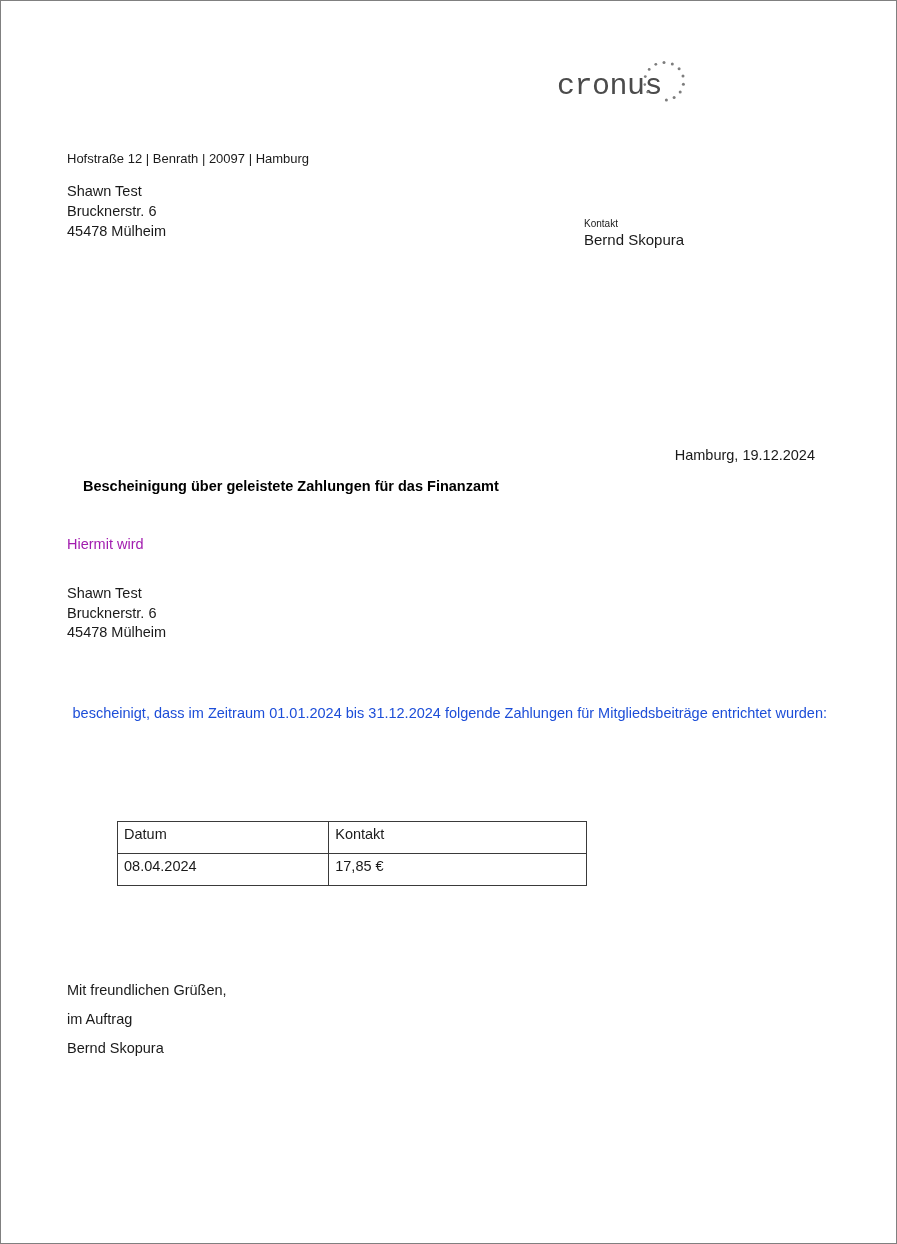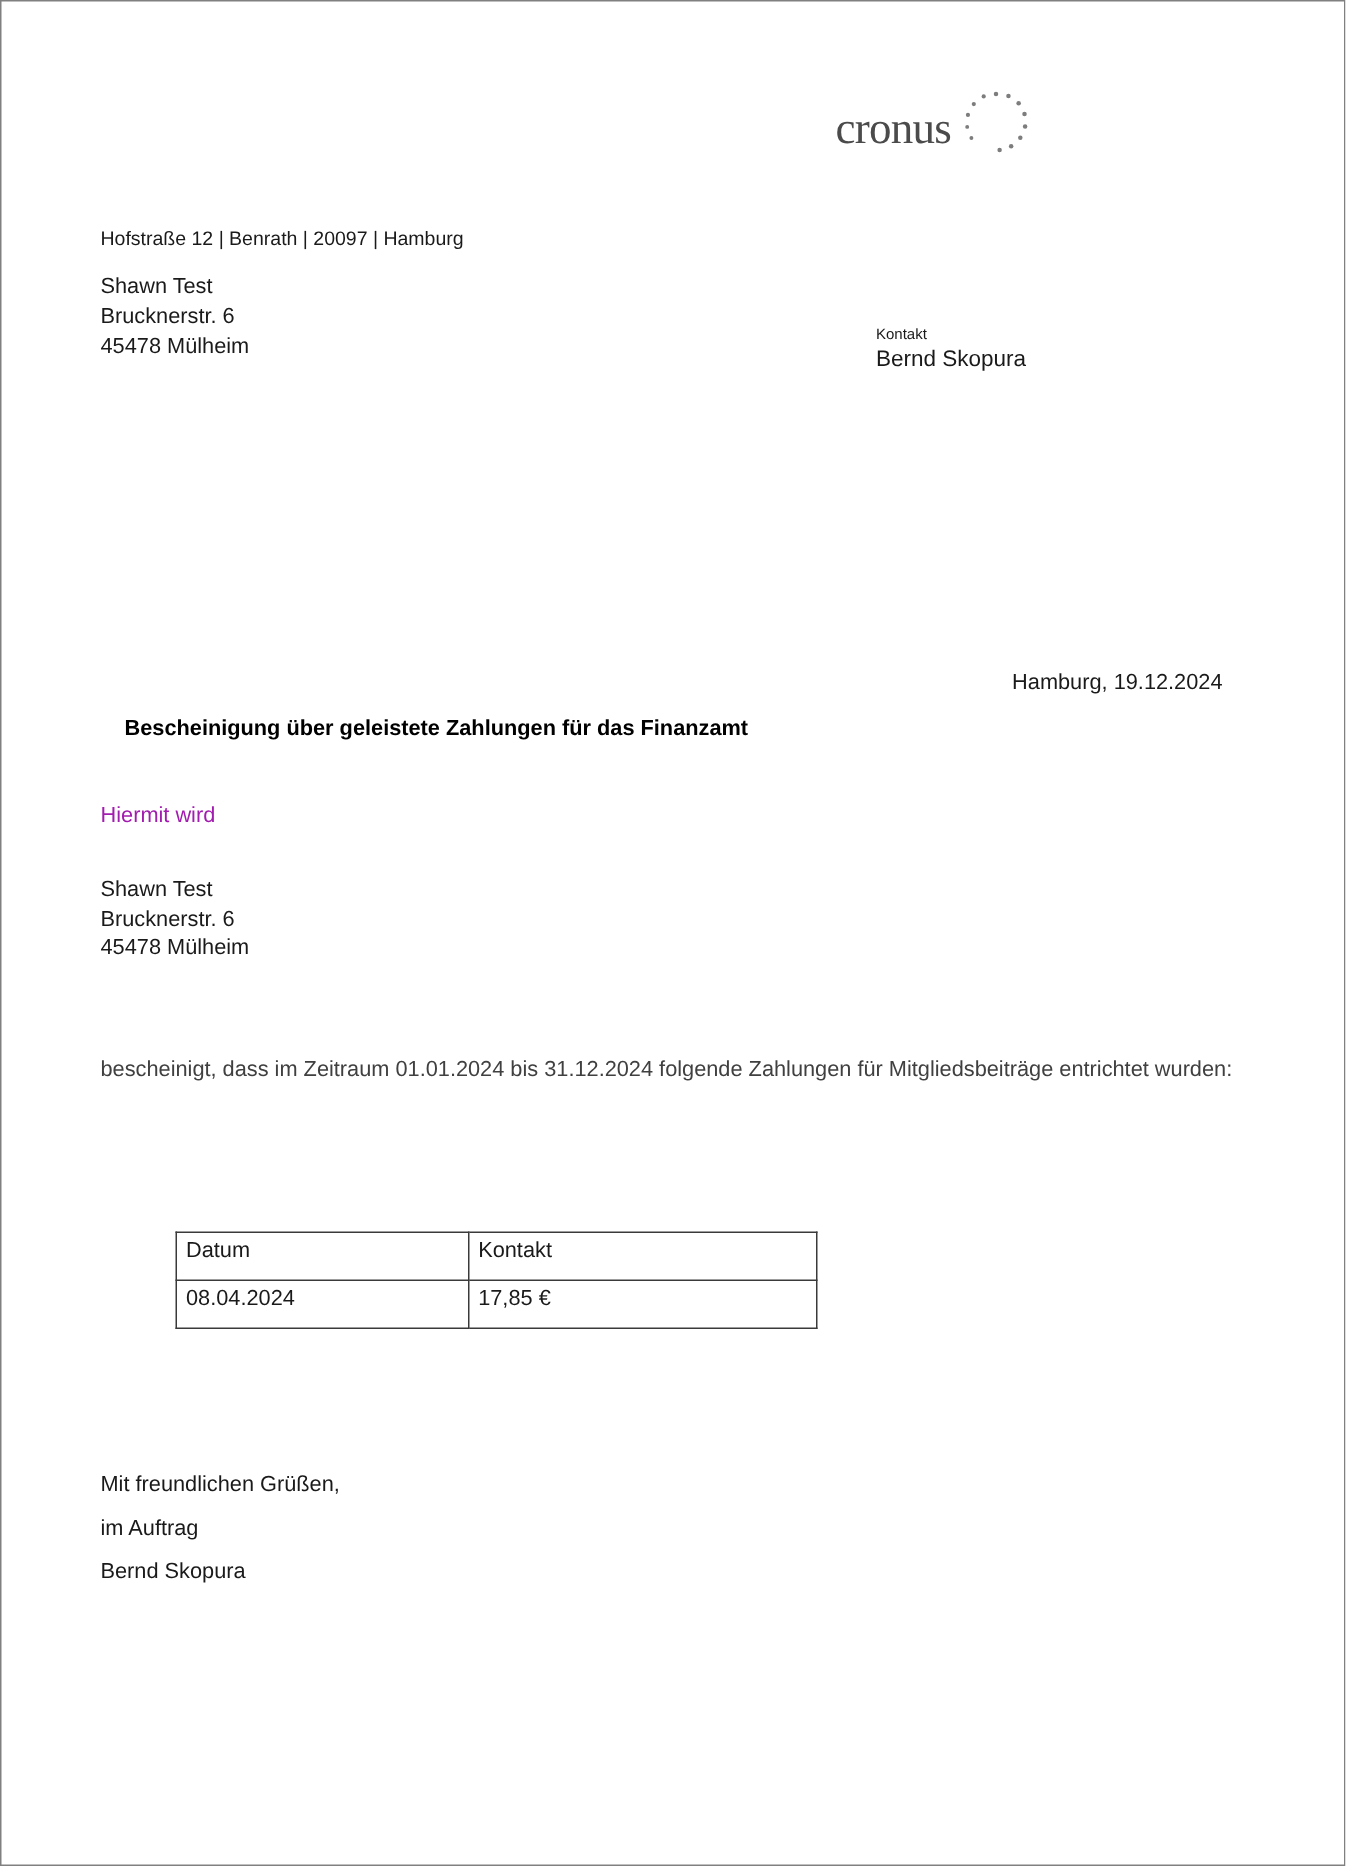--- a/index.html
+++ b/index.html
@@ -31,21 +31,21 @@
     position: absolute;
     left: 556px;
     top: 58px;
     width: 130px;
     height: 54px;
   }
   .logo-word {
     position: absolute;
     left: 0;
     top: 12px;
-    font-family: Liberation Serif, serif;
+    font-family: Liberation Mono, monospace;
     font-size: 30px;
     font-weight: 400;
     letter-spacing: -0.5px;
     color: #4b4b4b;
     line-height: 1;
   }
   .logo-dots {
     position: absolute;
     left: 84px;
     top: 0px;
@@ -133,30 +133,31 @@
   }
   .recipient-body div { white-space: nowrap; }
 
   
   .statement {
     position: absolute;
     left: 66px;
     top: 702px;
     width: 760px;
     font-size: 14.5px;
-    color: #404040;
+    color: #1d4ed8;
     line-height: 21px;
+    text-align: right;
   }
 
   
   .payments-table {
     position: absolute;
     left: 116px;
     top: 820px;
-    width: 428px;
+    width: 470px;
     border-collapse: collapse;
     font-size: 14.5px;
     color: #1a1a1a;
     background: #ffffff;
   }
   .payments-table th,
   .payments-table td {
     border: 1px solid #3a3a3a;
     text-align: left;
     font-weight: normal;

